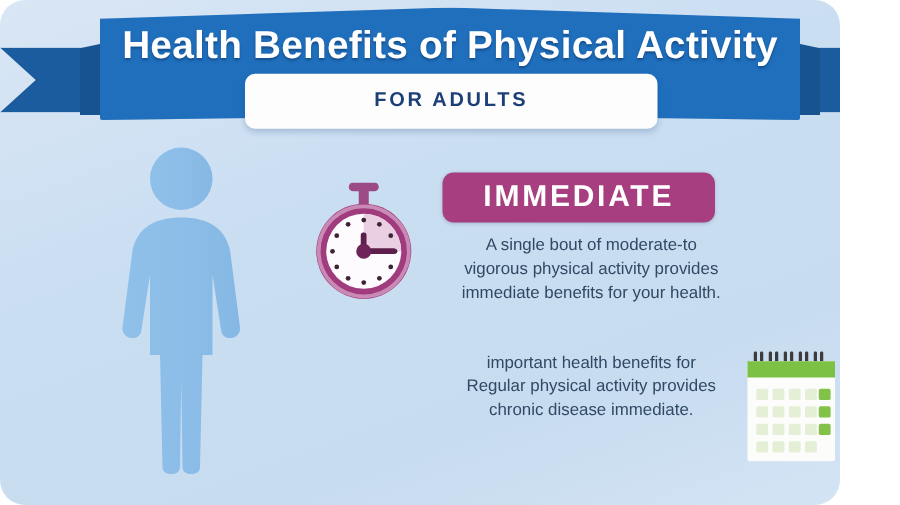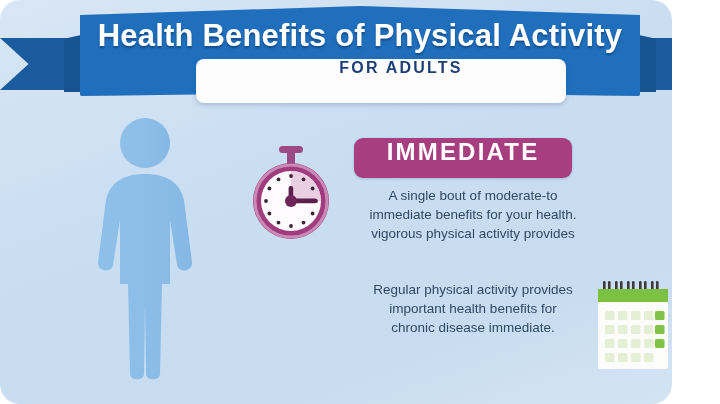--- a/index.html
+++ b/index.html
@@ -91,22 +91,22 @@
   .subtitle-box {
     position: absolute;
     left: 196px;
     top: 59px;
     width: 330px;
     height: 44px;
     background: #fdfdfd;
     border-radius: 8px;
     box-shadow: 0 2px 5px rgba(20,60,110,0.22);
     display: flex;
+    align-items: center;
     justify-content: center;
-    padding-left: 40px;
   }
   .subtitle-text {
     color: #1d3f77;
     font-size: 16px;
     font-weight: bold;
     letter-spacing: 2.2px;
   }
 
   
   .person {
@@ -121,21 +121,21 @@
   .block {
     position: absolute;
   }
   .block-immediate { left: 330px; top: 138px; width: 260px; }
   .block-longterm  { left: 330px; top: 272px; width: 260px; }
 
   .badge {
     height: 40px;
     border-radius: 9px;
     display: flex;
-    align-items: flex-start;
+    align-items: center;
     justify-content: center;
     box-shadow: 0 1px 3px rgba(30,50,80,0.2);
   }
   .badge-immediate {
     background: #a73e80;
     width: 218px;
     margin-left: 24px;
   }
   .badge-longterm {
     background: #7cc044;
@@ -258,29 +258,29 @@
       <circle cx="42" cy="55" r="6" fill="#6e2458"></circle>
     </svg>
   </div>
 
   <div class="block block-immediate">
     <div class="badge badge-immediate">
       <span class="badge-label">IMMEDIATE</span>
     </div>
     <div class="desc">
       <span class="desc-line">A single bout of moderate-to</span>
+      <span class="desc-line">vigorous physical activity provides</span>
       <span class="desc-line">immediate benefits for your health.</span>
-      <span class="desc-line">vigorous physical activity provides</span>
     </div>
   </div>
 
   <div class="block block-longterm">
     <div class="desc">
+      <span class="desc-line">important health benefits for</span>
       <span class="desc-line">Regular physical activity provides</span>
-      <span class="desc-line">important health benefits for</span>
       <span class="desc-line">chronic disease immediate.</span>
     </div>
   </div>
 
   <div class="calendar">
     <svg width="74" height="90" viewBox="0 0 74 90" xmlns="http://www.w3.org/2000/svg">
 
       <g fill="#3c3c3c">
         <rect x="7" y="0" width="2.6" height="13" rx="1.2"></rect>
         <rect x="12" y="0" width="2.6" height="13" rx="1.2"></rect>

